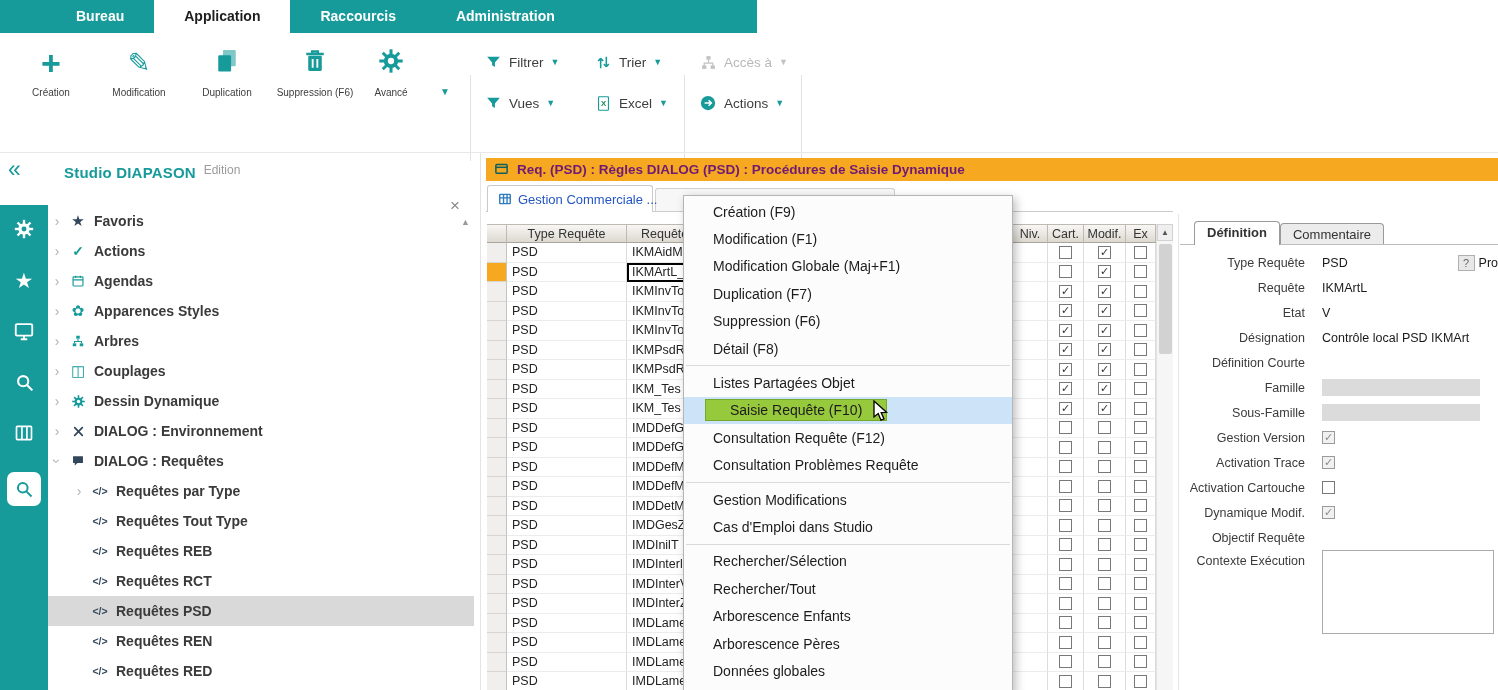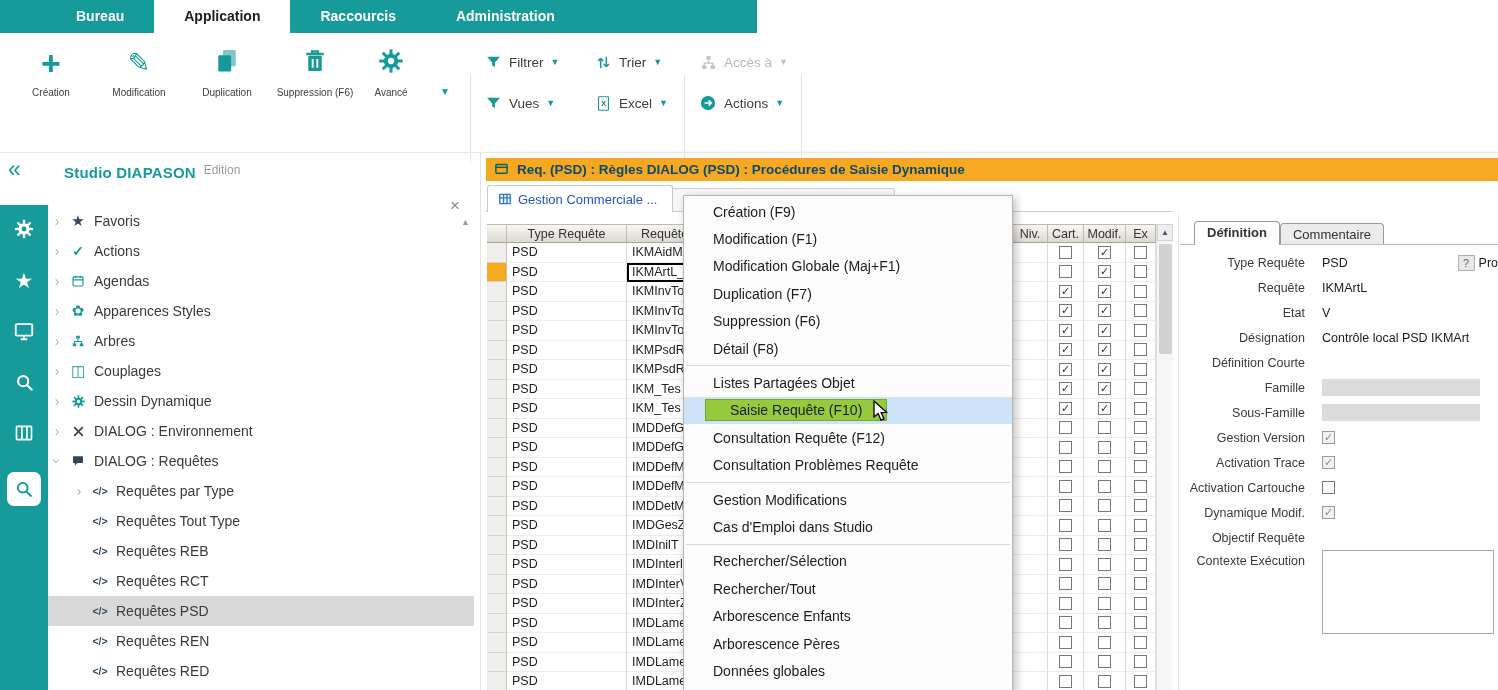--- a/index.html
+++ b/index.html
@@ -47,30 +47,30 @@
 
   
   .tree{position:absolute;left:48px;top:206px;width:426px;height:484px;overflow:hidden;}
   .tree-row{height:30px;display:flex;align-items:center;font-size:14px;color:#3a3a3a;}
   .tree-row.selected{background:#d9d9d9;}
   .chev{width:18px;color:#b2b2b2;font-size:14px;text-align:center;flex:none;}
   .chev.rot{transform:rotate(90deg);}
   .ticon{width:24px;display:flex;align-items:center;justify-content:center;flex:none;}
   .tg.teal{color:#179a9a;}
   .tg.dark{color:#33475b;}
-  .tlabel{padding-left:4px;white-space:nowrap;}
+  .tlabel{padding-left:4px;white-space:nowrap;font-weight:bold;}
 
   
   .doc-titlebar{position:absolute;left:486px;top:158px;width:1012px;height:23px;background:#f6a821;display:flex;align-items:center;padding-left:8px;gap:8px;}
-  .doc-title{font-size:13.5px;font-weight:bold;color:#0c4a6e;white-space:nowrap;}
+  .doc-title{font-size:13.5px;font-weight:bold;color:#701a75;white-space:nowrap;}
 
   
   .ghost-tab{position:absolute;left:655px;top:188px;width:240px;height:24px;background:#f7f7f7;border:1px solid #d0d0d0;border-bottom:none;border-radius:3px 3px 0 0;z-index:1;}
   .tab-baseline{position:absolute;left:486px;top:211px;width:687px;height:1px;background:#cccccc;z-index:2;}
-  .doc-tab{position:absolute;left:487px;top:185px;width:186px;height:27px;background:#fff;border:1px solid #c9c9c9;border-bottom:none;border-radius:3px 3px 0 0;display:flex;align-items:center;gap:6px;padding:12px 10px;z-index:3;}
+  .doc-tab{position:absolute;left:487px;top:185px;width:166px;height:27px;background:#fff;border:1px solid #c9c9c9;border-bottom:none;border-radius:3px 3px 0 0;display:flex;align-items:center;gap:6px;padding:12px 10px;z-index:3;}
   .doc-tab-label{font-size:13px;color:#2456c4;white-space:nowrap;}
 
   
   .grid{position:absolute;left:487px;top:224px;width:669px;height:466px;font-size:12.5px;color:#222;overflow:hidden;}
   .ghead{display:flex;height:19px;}
   .hcell{background:linear-gradient(#f8f7f5,#ddd9d1);border-top:1px solid #bdbab2;border-right:1px solid #bdbab2;border-bottom:1px solid #a8a59d;display:flex;align-items:center;justify-content:center;color:#333;flex:none;}
   .hcell.left{justify-content:flex-start;padding-left:14px;}
   .trow{display:flex;height:19.5px;}
   .cell{border-right:1px solid #dcdcdc;border-bottom:1px solid #ececec;display:flex;align-items:center;background:#fff;flex:none;overflow:hidden;}
   .c0{width:20px;}.c1{width:120px;}.c2{width:120px;}.c3{width:266px;}.c4{width:35px;}.c5{width:36px;}.c6{width:42px;}.c7{width:30px;}

